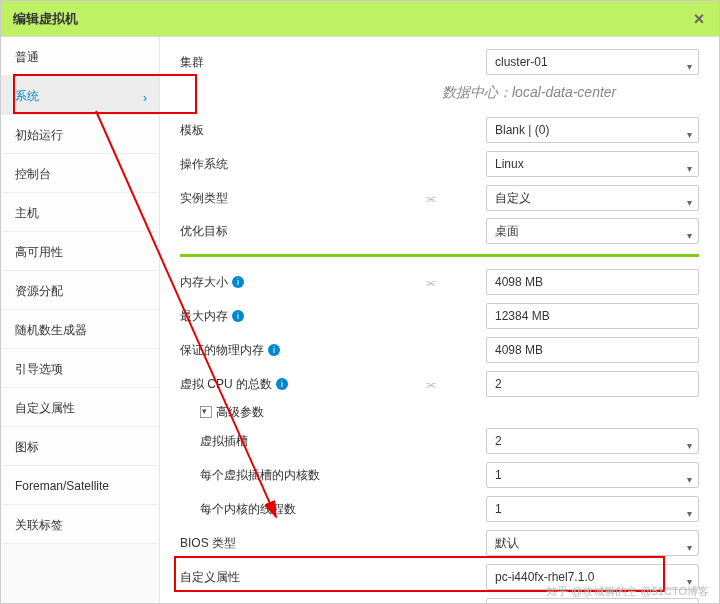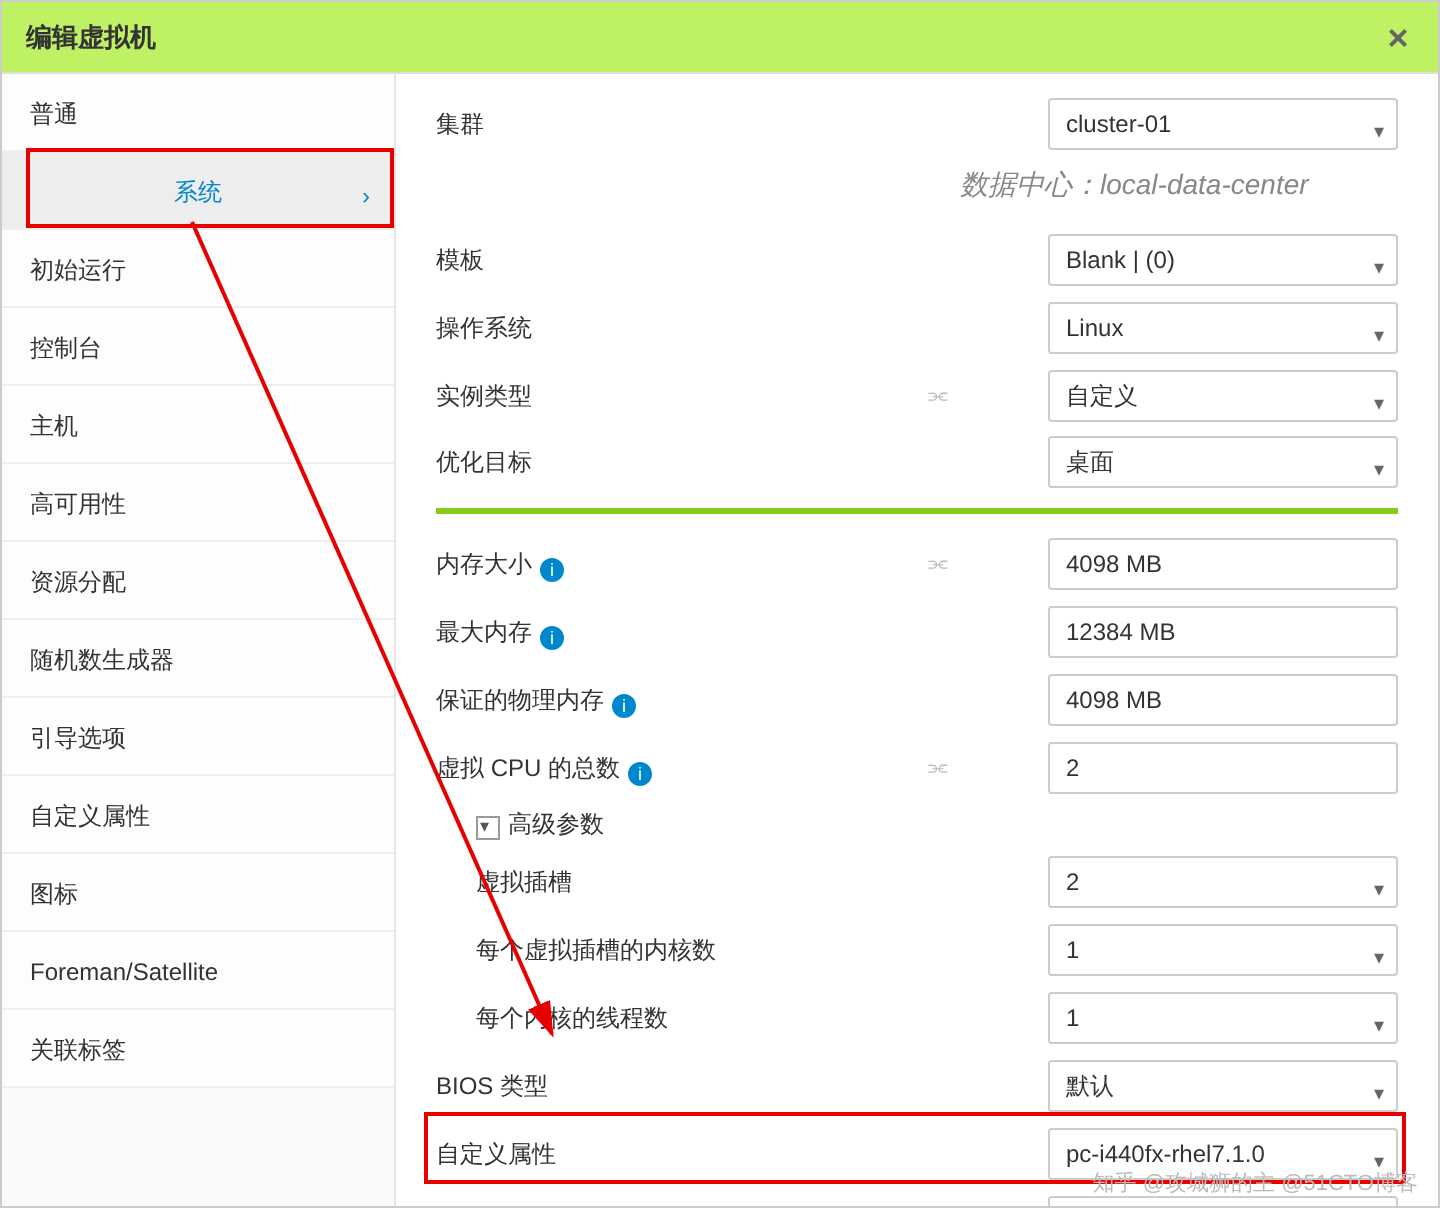--- a/index.html
+++ b/index.html
@@ -1,29 +1,29 @@
 <!DOCTYPE html>
 <html><head>
 <meta charset="utf-8">
 <style>
   * { box-sizing: border-box; }
   html, body { margin:0; padding:0; font-family: "Helvetica Neue", Arial, "PingFang SC","Microsoft YaHei",sans-serif; font-size:12px; color:#333; background:#fff;}
   .window { width:720px; height:604px; position:relative; overflow:hidden; border:1px solid #ccc;}
   .header { height:36px; line-height:36px; padding:0 12px; font-size:13px; font-weight:600; border-bottom:1px solid #ddd; position:relative; background:#bef264;}
   .header .close { position:absolute; right:8px; top:0; width:24px; text-align:center; line-height:36px; font-size:18px; color:#666; cursor:pointer;}
   .body { position:absolute; top:36px; bottom:0; left:0; right:0; display:flex;}
-  .sidebar { width:197px; border-right:1px solid #e5e5e5; background:#fafafa; overflow:visible;}
+  .sidebar { width:159px; border-right:1px solid #e5e5e5; background:#fafafa; overflow:visible;}
   .sidebar-item { height:39px; line-height:20px; padding:10px 14px; border-bottom:1px solid #eee; font-size:12px; color:#333; background:#fdfdfd; cursor:pointer; position:relative;}
-  .sidebar-item[data-active="true"] { background:#ededed; color:#0088ce;text-align:center;}
+  .sidebar-item[data-active="true"] { background:#ededed; color:#0088ce;}
   .sidebar-item .chev { position:absolute; right:12px; top:12px; color:#0088ce; font-size:12px;}
   .box-sidebar { position:absolute; left:12px; top:37px; width:184px; height:40px; border:2px solid #e60000; pointer-events:none;}
   .content { flex:1; overflow:auto; padding:8px 20px 20px 20px; position:relative;}
   .row { display:flex; align-items:center; min-height:34px; padding:3px 0;}
   .row.sep { border-bottom:3px solid #84cc16; padding-bottom:10px; margin-bottom:8px;}
-  .lbl { width:240px; padding-right:8px; color:#333; font-size:12px; display:flex; align-items:flex-end;}
+  .lbl { width:240px; padding-right:8px; color:#333; font-size:12px; display:flex; align-items:center;}
   .lbl .info { display:inline-block; width:12px; height:12px; border-radius:50%; background:#0088ce; color:#fff; font-size:9px; line-height:12px; text-align:center; margin-left:4px;}
   .lbl.sub { padding-left:20px;}
   .lbl.sub2 { padding-left:0;}
   .chain { width:22px; text-align:center; color:#bbb; font-size:11px;}
   .ctl { flex:1;padding-left:44px;}
   .select, .input { width:100%; height:26px; border:1px solid #ccc; background:#fff; padding:0 24px 0 8px; font-size:12px; color:#333; position:relative; line-height:24px; border-radius:2px;}
   .select { cursor:pointer;}
   .select .caret { position:absolute; right:6px; top:5px; font-size:10px; color:#666;}
   .caption { font-style:italic; color:#888; font-size:14px; padding:2px 0 8px 0;}
   .chk { display:inline-block; width:12px; height:12px; border:1px solid #999; margin-right:4px; vertical-align:middle; position:relative; top:-1px;}

